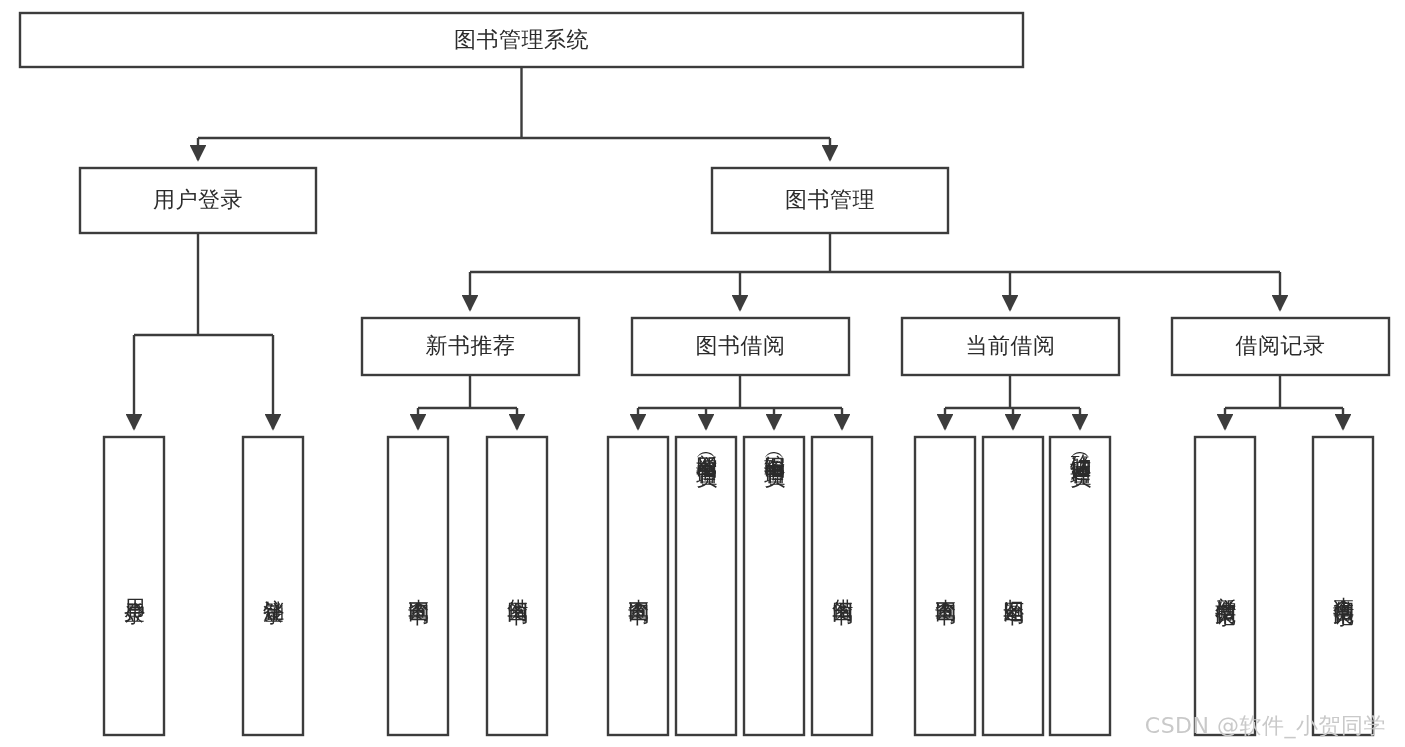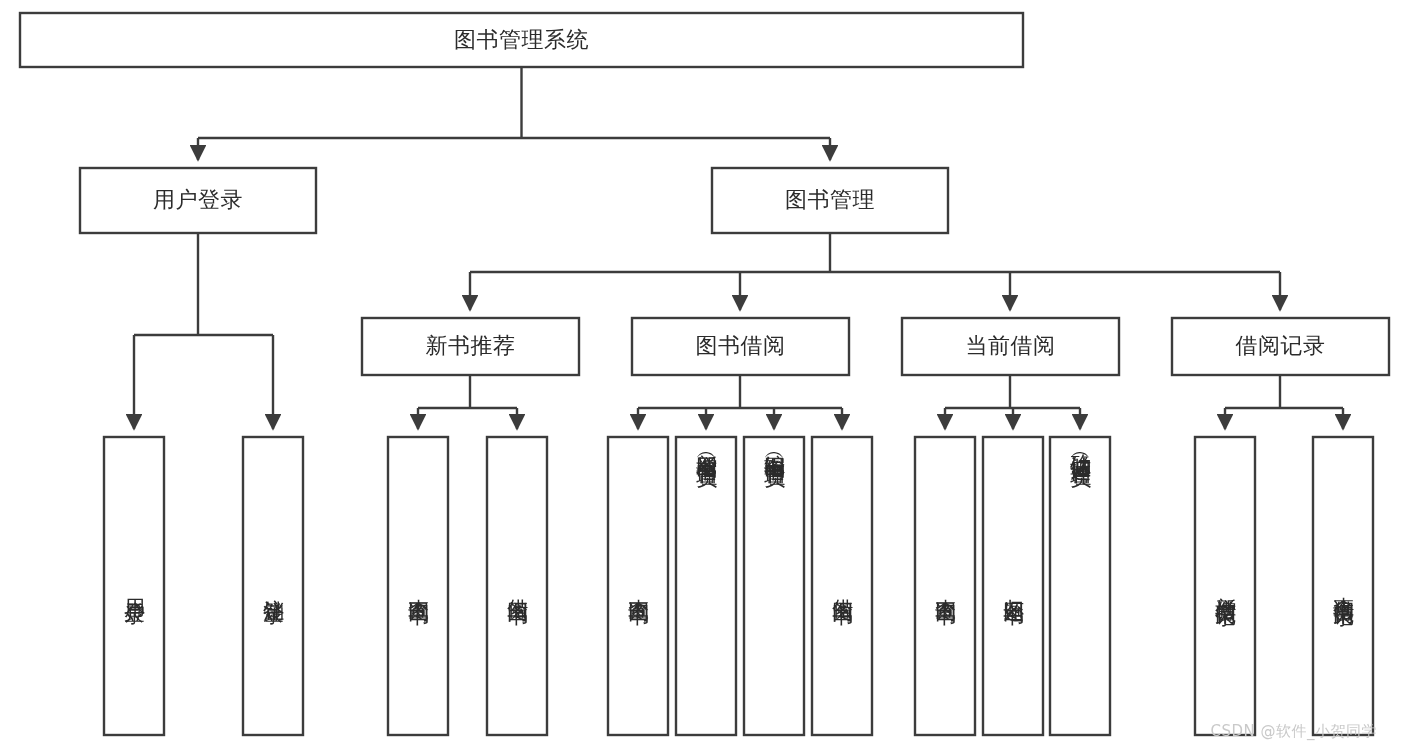--- a/index.html
+++ b/index.html
@@ -61,24 +61,24 @@
   .connector {
     stroke: #3c3c3c;
     stroke-width: 2.4;
     fill: none;
   }
   .arrow-head {
     fill: #3c3c3c;
   }
   .watermark {
     position: absolute;
-    right: 28px;
+    right: 19px;
     bottom: 6px;
     font-family: "DejaVu Sans", "Liberation Sans", sans-serif;
-    font-size: 15px;
+    font-size: 22px;
     color: #c9c9c9;
     white-space: nowrap;
     letter-spacing: 0.5px;
   }
 </style>
 </head>
 <body>
 
 <div id="diagram-root">
 

